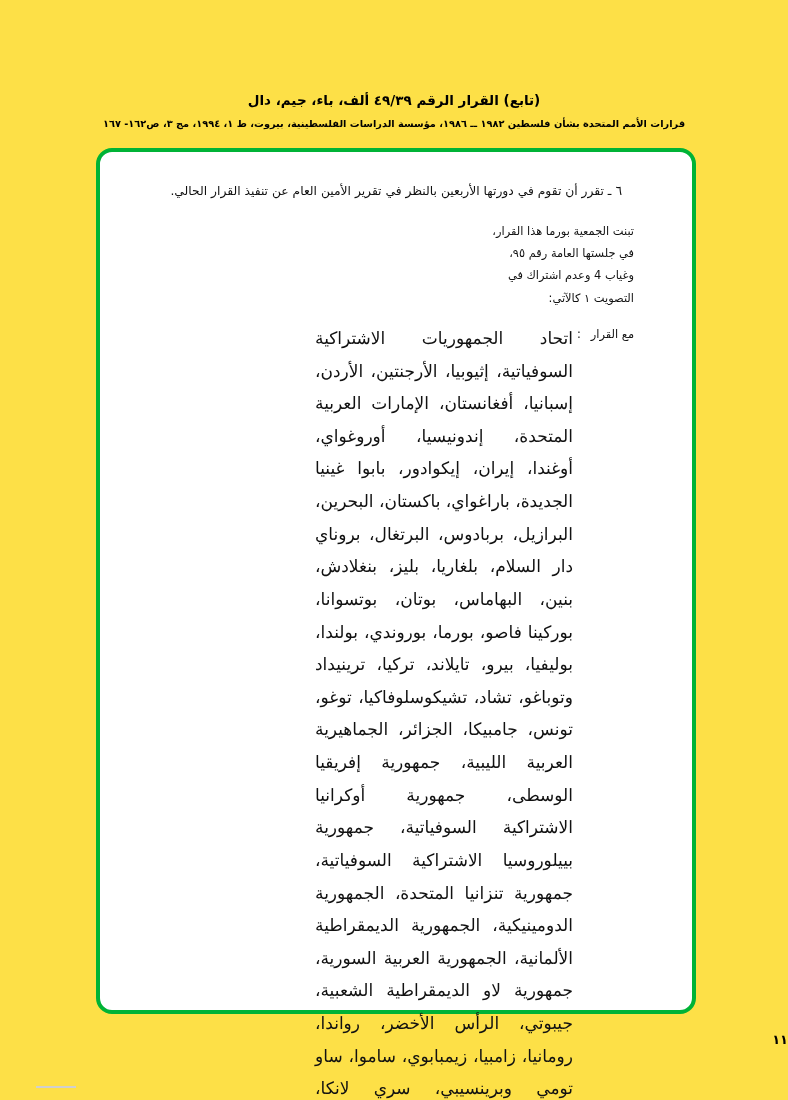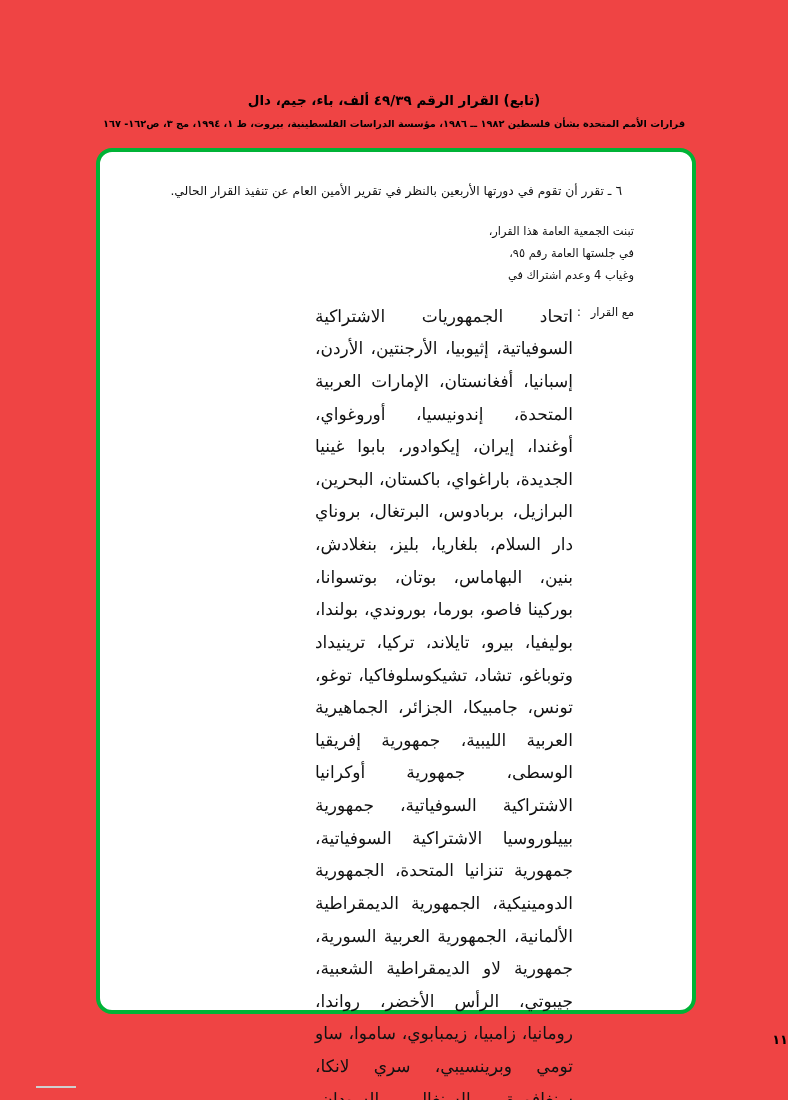--- a/index.html
+++ b/index.html
@@ -12,21 +12,21 @@
     height: 1100px;
     position: relative;
     font-family: "DejaVu Sans", sans-serif;
     color: #111111;
     overflow: hidden;
   }
 
   .page {
     position: absolute;
     inset: 0;
-    background: #ef4444;
+    background: #fde047;
   }
 
   .header {
     position: absolute;
     top: 90px;
     left: 0;
     right: 0;
     text-align: center;
   }
 
@@ -159,23 +159,24 @@
     <div class="header-source">قرارات الأمم المتحدة بشأن فلسطين ١٩٨٢ ــ ١٩٨٦، مؤسسة الدراسات الفلسطينية، بيروت، ط ١، ١٩٩٤، مج ٣، ص١٦٢- ١٦٧</div>
   </div>
 
   <div class="frame">
     <div class="content">
 
       <p class="para-numbered">٦ ـ تقرر أن تقوم في دورتها الأربعين بالنظر في تقرير الأمين العام عن تنفيذ القرار الحالي.</p>
 
       <div class="narrow-block">
         <div class="vote-lines">
-          <div>تبنت الجمعية العامة هذا القرار،</div>
+          <div>تبنت الجمعية بورما هذا القرار،</div>
           <div>في جلستها العامة رقم ٩٥،</div>
           <div>وغياب 4 وعدم اشتراك في</div>
+          <div>التصويت ١ كالآتي:</div>
         </div>
       </div>
 
       <div class="vote-block">
         <span class="vote-label">مع القرار</span>
         <span class="vote-colon">:</span>
         <div class="countries">اتحاد الجمهوريات الاشتراكية السوفياتية، إثيوبيا، الأرجنتين، الأردن، إسبانيا، أفغانستان، الإمارات العربية المتحدة، إندونيسيا، أوروغواي، أوغندا، إيران، إيكوادور، بابوا غينيا الجديدة، باراغواي، باكستان، البحرين، البرازيل، بربادوس، البرتغال، بروناي دار السلام، بلغاريا، بليز، بنغلادش، بنين، البهاماس، بوتان، بوتسوانا، بوركينا فاصو، بورما، بوروندي، بولندا، بوليفيا، بيرو، تايلاند، تركيا، ترينيداد وتوباغو، تشاد، تشيكوسلوفاكيا، توغو، تونس، جامبيكا، الجزائر، الجماهيرية العربية الليبية، جمهورية إفريقيا الوسطى، جمهورية أوكرانيا الاشتراكية السوفياتية، جمهورية بييلوروسيا الاشتراكية السوفياتية، جمهورية تنزانيا المتحدة، الجمهورية الدومينيكية، الجمهورية الديمقراطية الألمانية، الجمهورية العربية السورية، جمهورية لاو الديمقراطية الشعبية، جيبوتي، الرأس الأخضر، رواندا، رومانيا، زامبيا، زيمبابوي، ساموا، ساو تومي وبرينسيبي، سري لانكا، سنغافورة، السنغال، السودان، سورينام، السويد، سيراليون، سيشيل، الصومال، الصين، العراق، عمان، غابون، غامبيا، غواتيمالا، غيانا، غينيا،</div>
       </div>
 
     </div>

